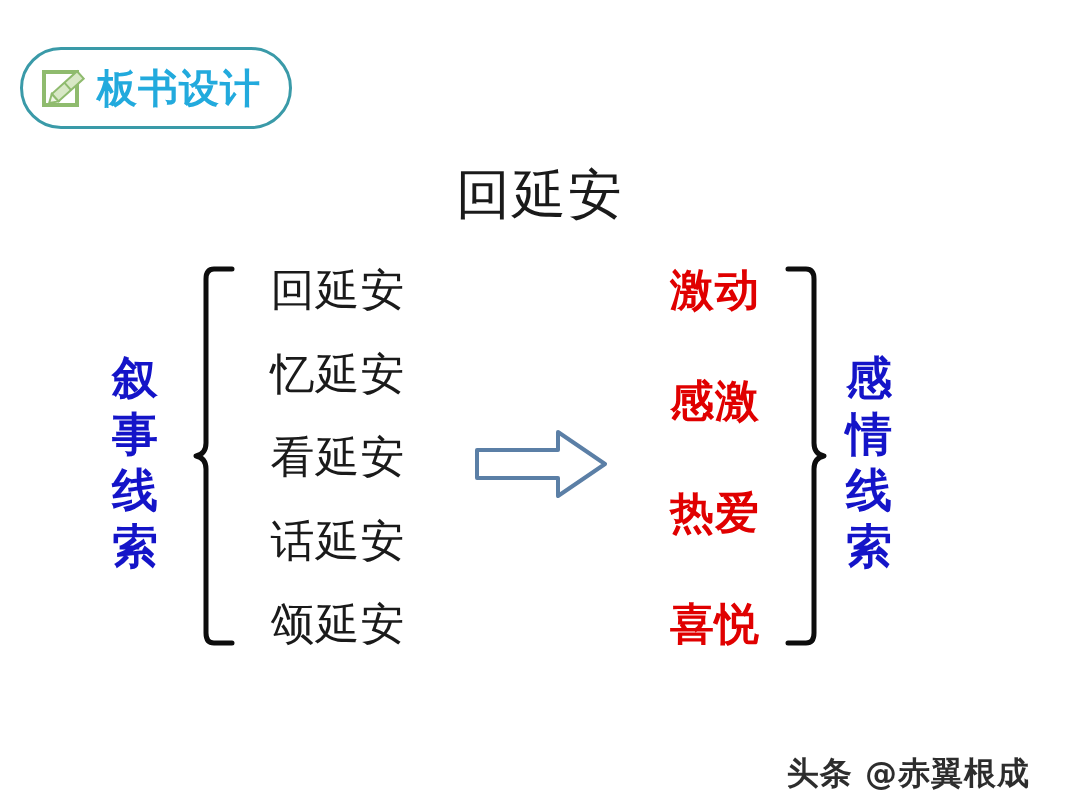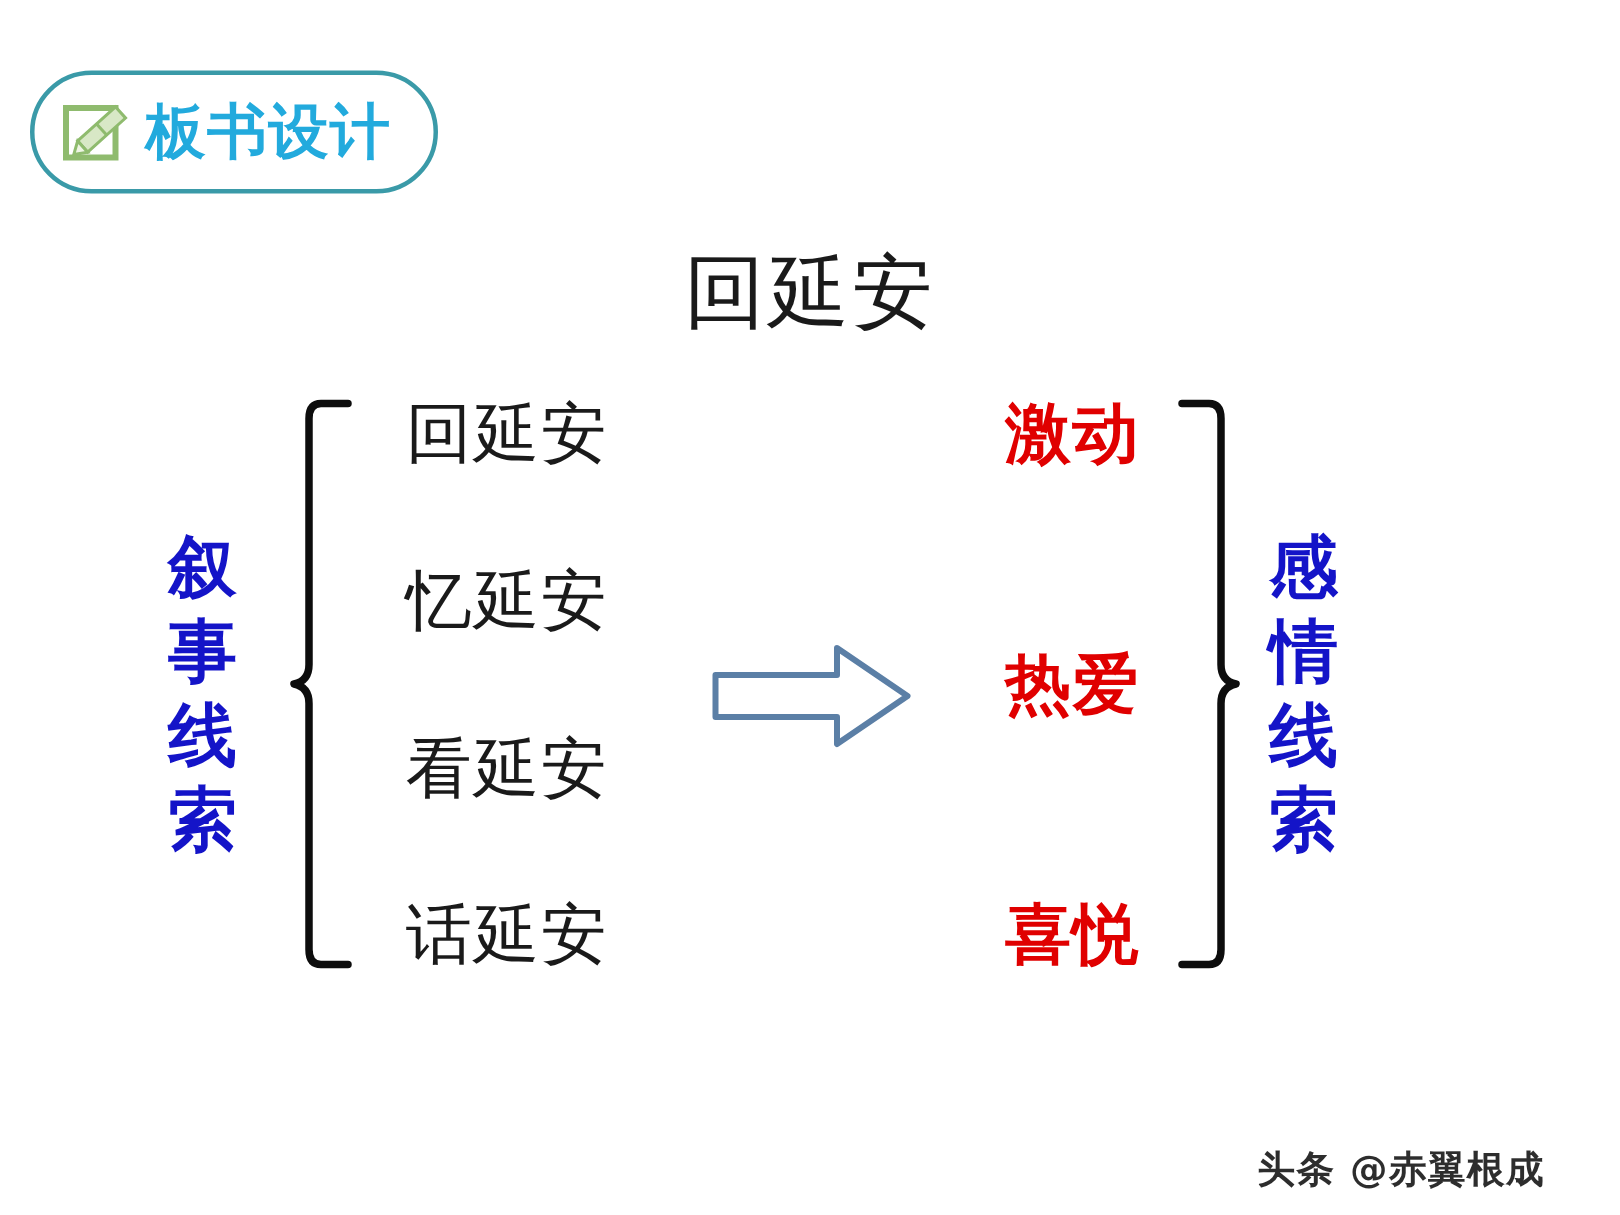--- a/index.html
+++ b/index.html
@@ -137,21 +137,21 @@
     height: 72px;
   }
   #flow-arrow svg { display: block; }
 
   
   .watermark {
     position: absolute;
     right: 14px;
     bottom: 14px;
     font-family: "DejaVu Sans", "Liberation Sans", sans-serif;
-    font-size: 25px;
+    font-size: 32px;
     font-weight: bold;
     color: #1c1c1c;
     letter-spacing: 1px;
     opacity: 0.92;
     white-space: nowrap;
   }
 </style>
 </head>
 <body>
 
@@ -184,30 +184,32 @@
     <svg width="44" height="382" viewBox="0 0 44 382" aria-hidden="true">
       <path d="M40 4 H22 Q14 4 14 14 V178 Q14 189 4 191 Q14 193 14 204 V368 Q14 378 22 378 H40" fill="none" stroke="#0d0d0d" stroke-width="5" stroke-linecap="round" stroke-linejoin="round"></path>
     </svg>
   </div>
 
   <div class="col" id="col-narrative">
     <div class="col-item">回延安</div>
     <div class="col-item">忆延安</div>
     <div class="col-item">看延安</div>
     <div class="col-item">话延安</div>
+    <div class="col-item">颂延安</div>
   </div>
 
   <div id="flow-arrow">
     <svg width="134" height="72" viewBox="0 0 134 72" aria-hidden="true">
       <polygon points="3,22 84,22 84,4 131,36 84,68 84,50 3,50" fill="#ffffff" stroke="#5b7fa6" stroke-width="4" stroke-linejoin="round"></polygon>
     </svg>
   </div>
 
   <div class="col" id="col-emotion">
     <div class="col-item">激动</div>
+    <div class="col-item">感激</div>
     <div class="col-item">热爱</div>
     <div class="col-item">喜悦</div>
   </div>
 
   <div class="brace" id="brace-right">
     <svg width="44" height="382" viewBox="0 0 44 382" aria-hidden="true">
       <path d="M4 4 H22 Q30 4 30 14 V178 Q30 189 40 191 Q30 193 30 204 V368 Q30 378 22 378 H4" fill="none" stroke="#0d0d0d" stroke-width="5" stroke-linecap="round" stroke-linejoin="round"></path>
     </svg>
   </div>
 

